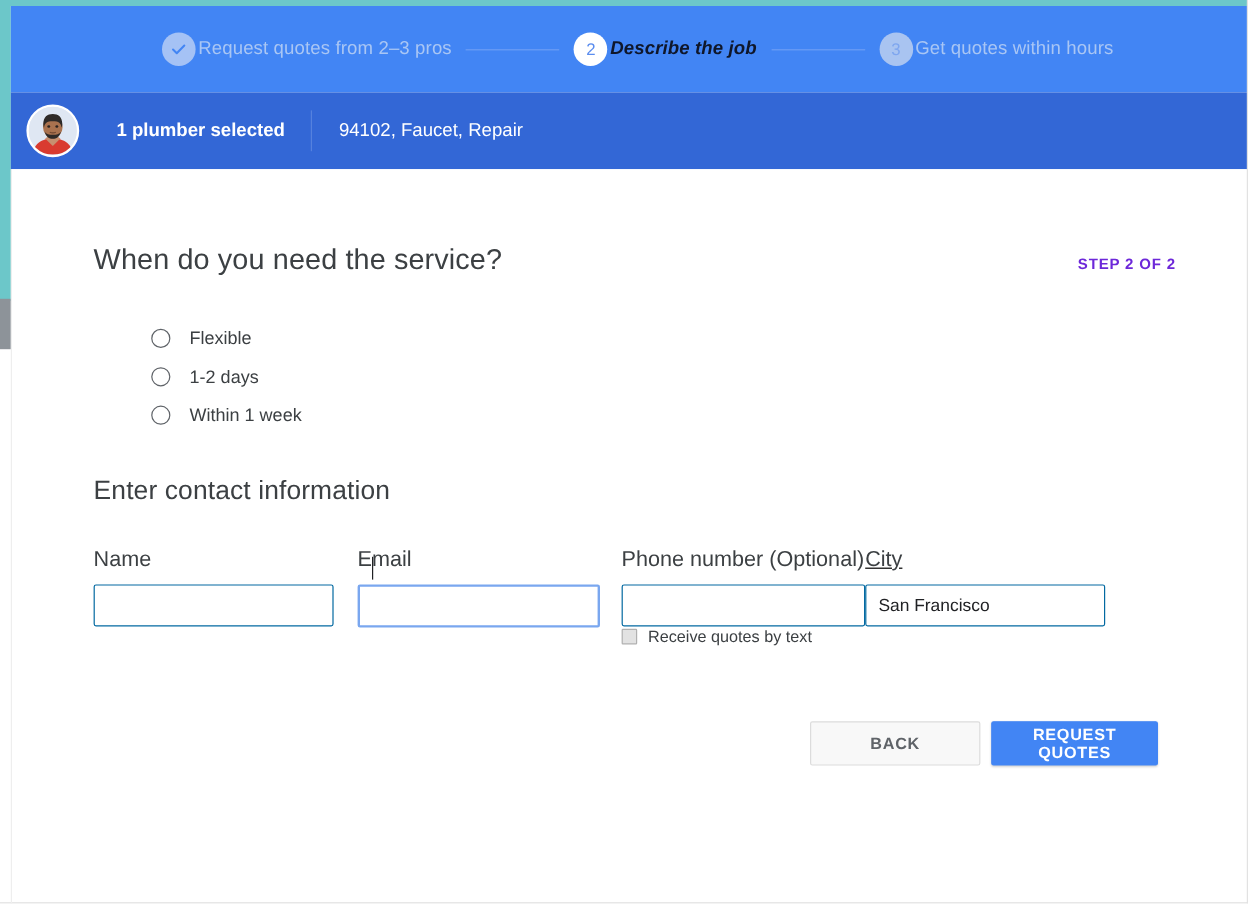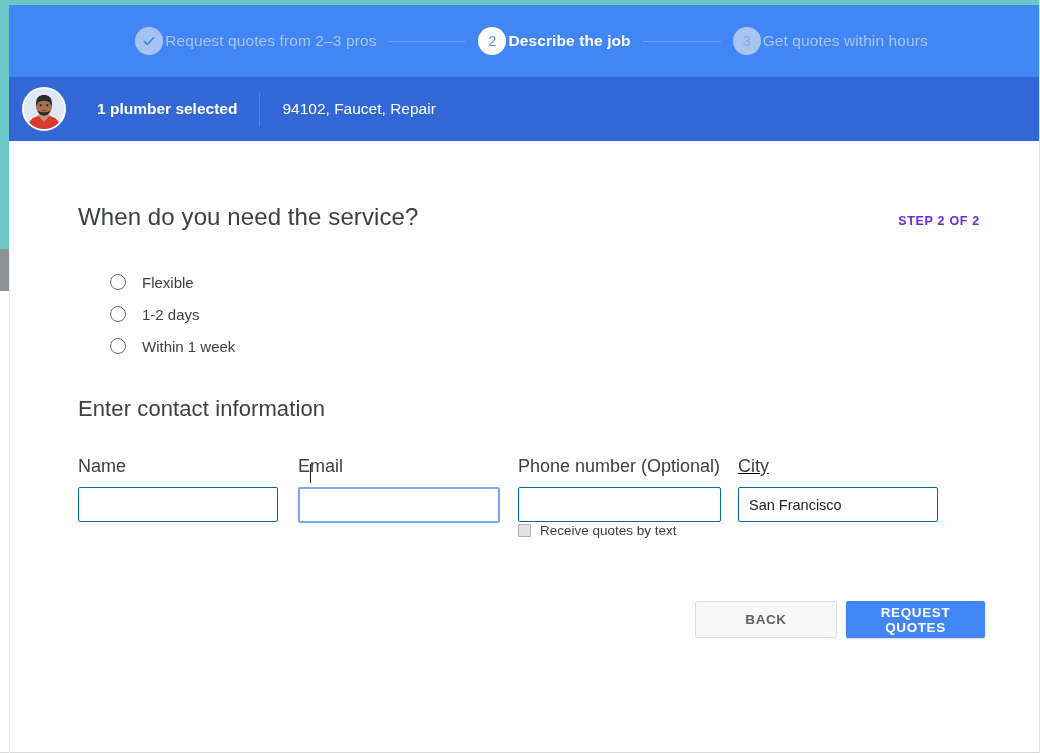--- a/index.html
+++ b/index.html
@@ -125,22 +125,23 @@
   .step-label {
     margin-left: 2px;
     font-size: 15.5px;
     letter-spacing: 0.1px;
   }
   .step.done .step-label,
   .step.upcoming .step-label {
     color: #a9c6f4;
   }
   .step.active .step-label {
-    color: #ffffff;
+    color: #0f172a;
     font-weight: bold;
+    font-style: italic;
   }
   .step-connector {
     width: 78px;
     height: 1px;
     background: #6d9df5;
     margin: 0 12px;
     flex: 0 0 auto;
   }
   .check-svg { display: block; }
 
@@ -218,21 +219,21 @@
   .step-counter {
     font-size: 12.5px;
     font-weight: bold;
     color: #6d28d9;
     letter-spacing: 0.7px;
   }
 
   .radio-group {
     position: absolute;
     top: 125px;
-    left: 100px;
+    left: 116px;
   }
   .radio-row {
     display: flex;
     align-items: center;
     height: 32px;
   }
   .radio-circle {
     width: 16px;
     height: 16px;
     border: 1.6px solid #5f6368;
@@ -287,21 +288,21 @@
   .field-input.focused {
     border: 2px solid #7aa7ef;
     box-shadow: 0 0 0 0 transparent;
   }
   .f-name  { width: 200px; }
   .f-name .field-input { width: 200px; }
   .f-email { margin-left: 20px; width: 202px; }
   .f-email .field-input { width: 202px; height: 36px; }
   .f-phone { margin-left: 18px; width: 203px; }
   .f-phone .field-input { width: 203px; }
-  .f-city  { margin-left: 17px; width: 200px; text-decoration: underline; }
+  .f-city  { margin-left: 0; width: 200px; text-decoration: underline; }
   .f-city .field-input { width: 200px; }
 
   .sms-row {
     display: flex;
     align-items: center;
     margin-top: 1px;
   }
   .sms-box {
     width: 13px;
     height: 13px;
@@ -328,21 +329,20 @@
     font-family: "Liberation Sans", sans-serif;
     font-size: 13.5px;
     font-weight: bold;
     letter-spacing: 0.6px;
     border-radius: 2px;
     cursor: pointer;
     box-sizing: border-box;
     display: flex;
     align-items: center;
     justify-content: center;
-    margin-left: 20px;
   }
   .btn-back {
     width: 142px;
     height: 37px;
     background: #f8f8f8;
     border: 1px solid #dcdcdc;
     color: #5f6368;
   }
   .btn-primary {
     width: 139px;

